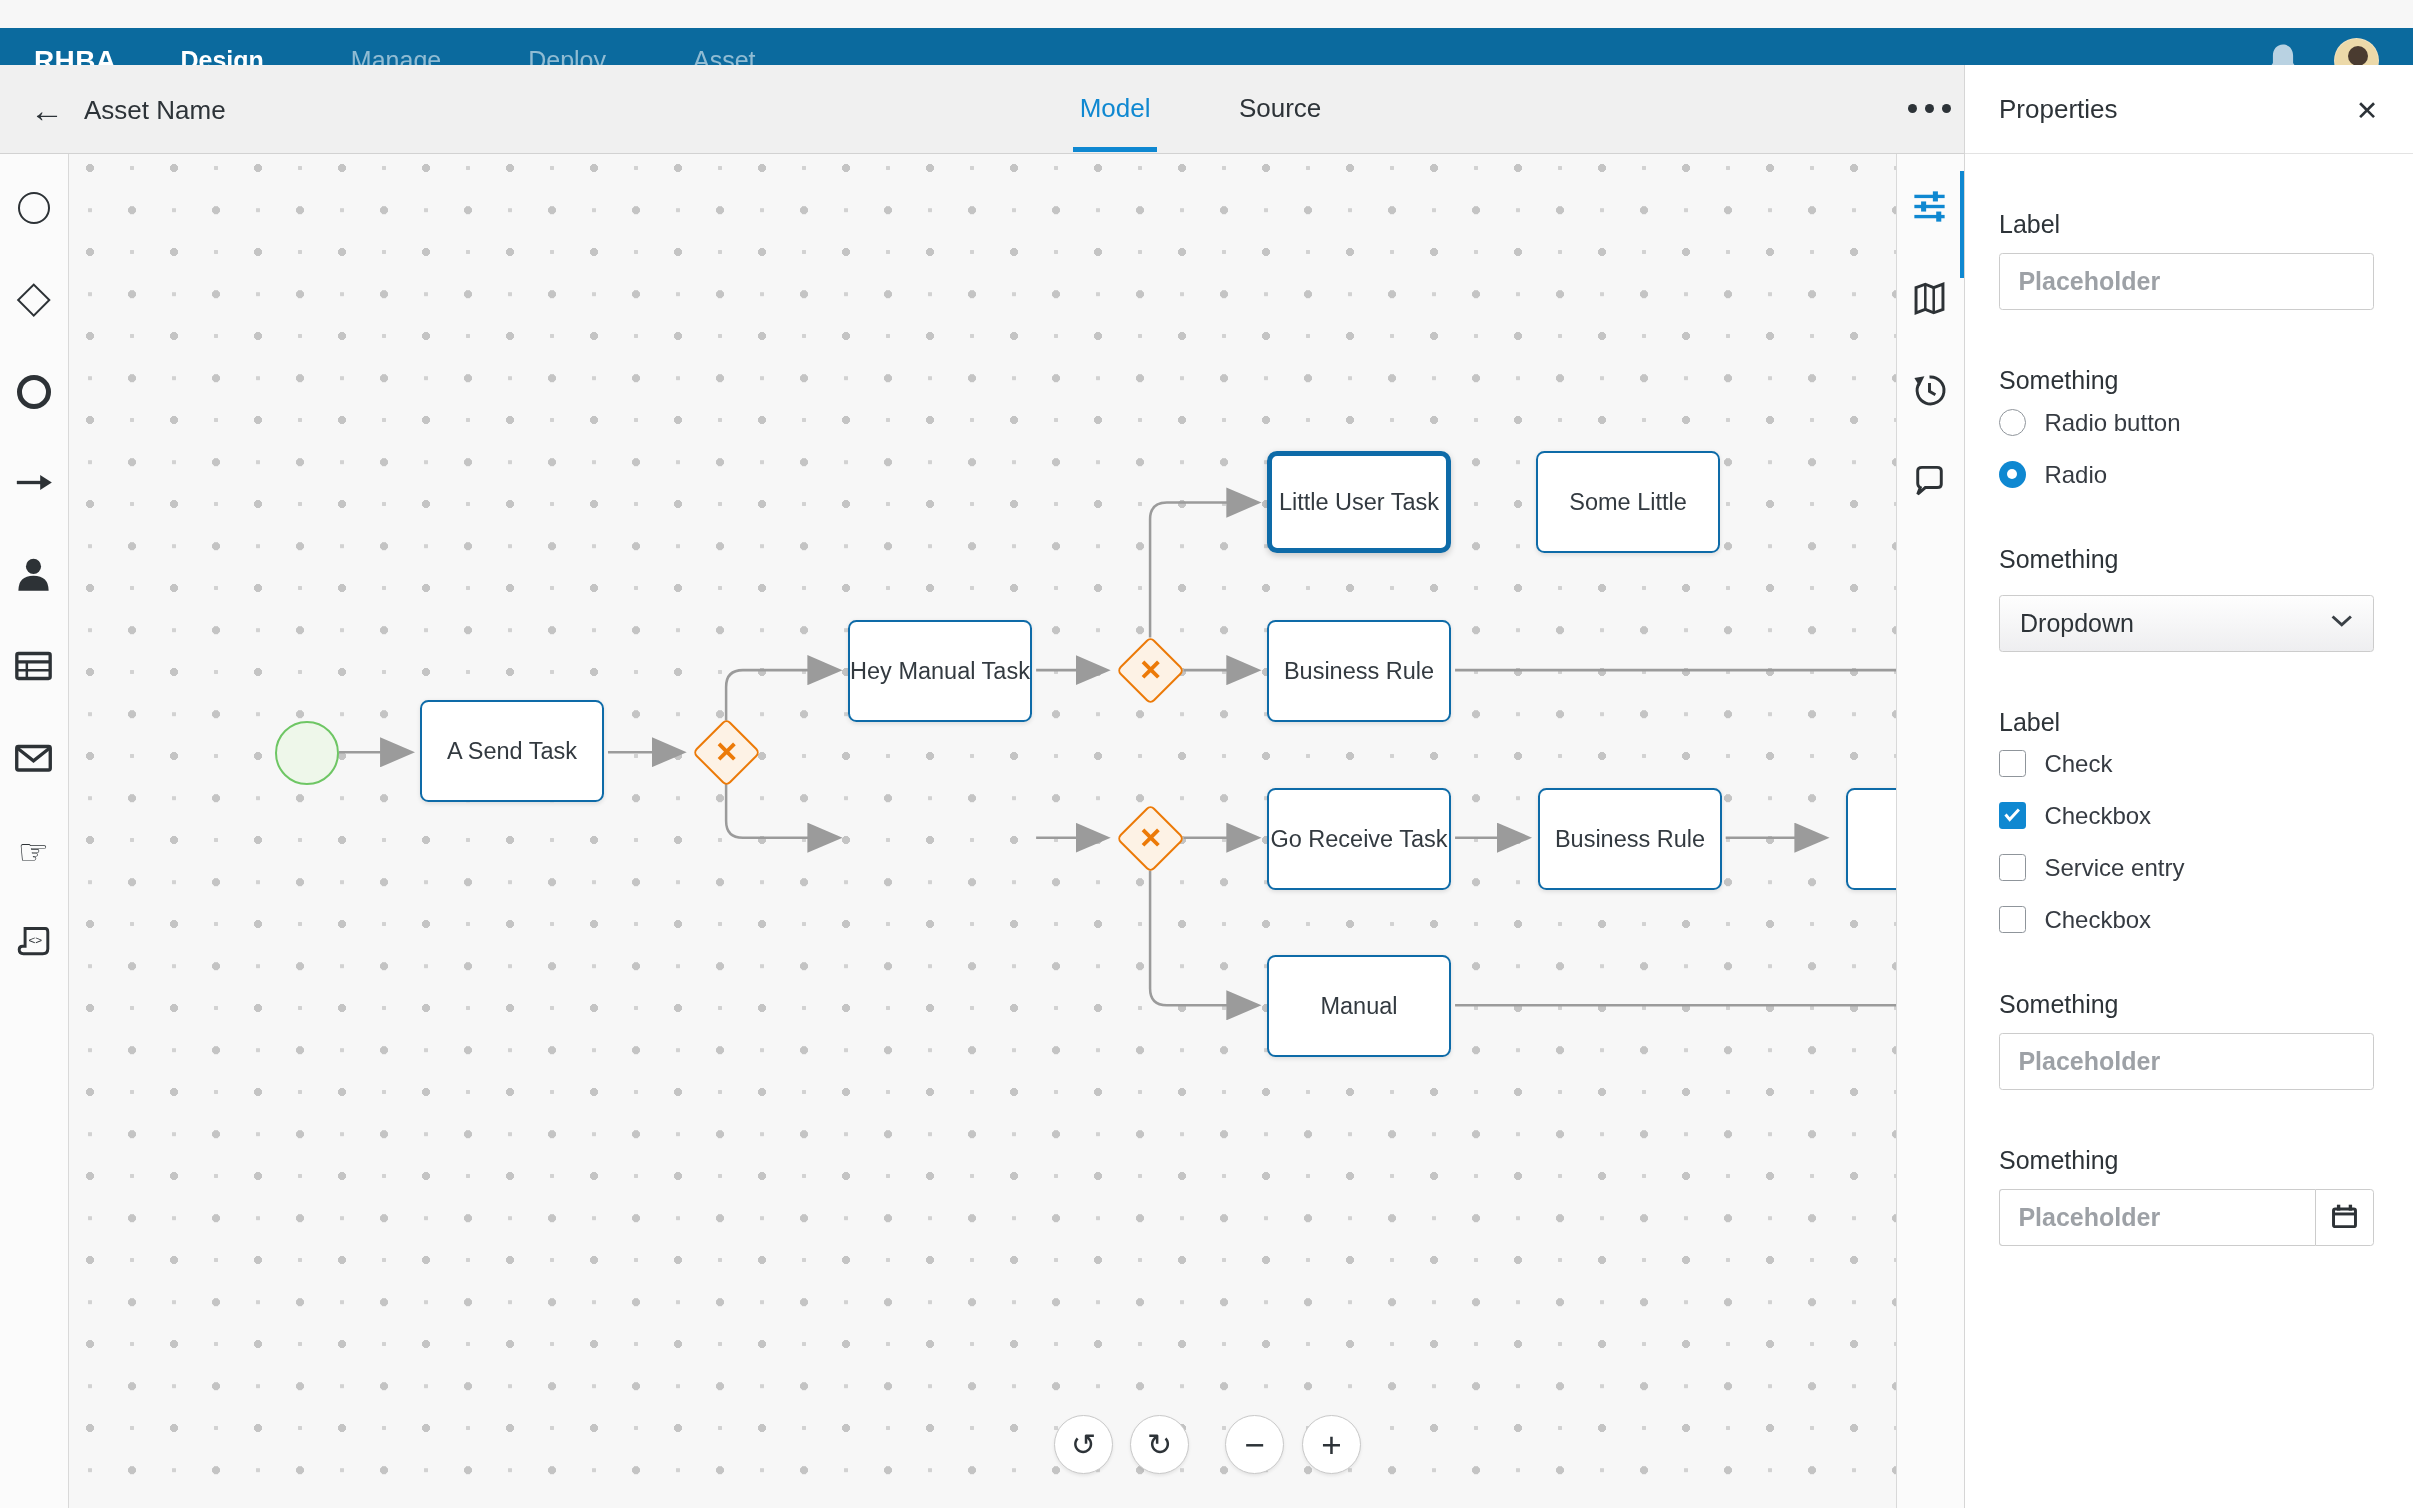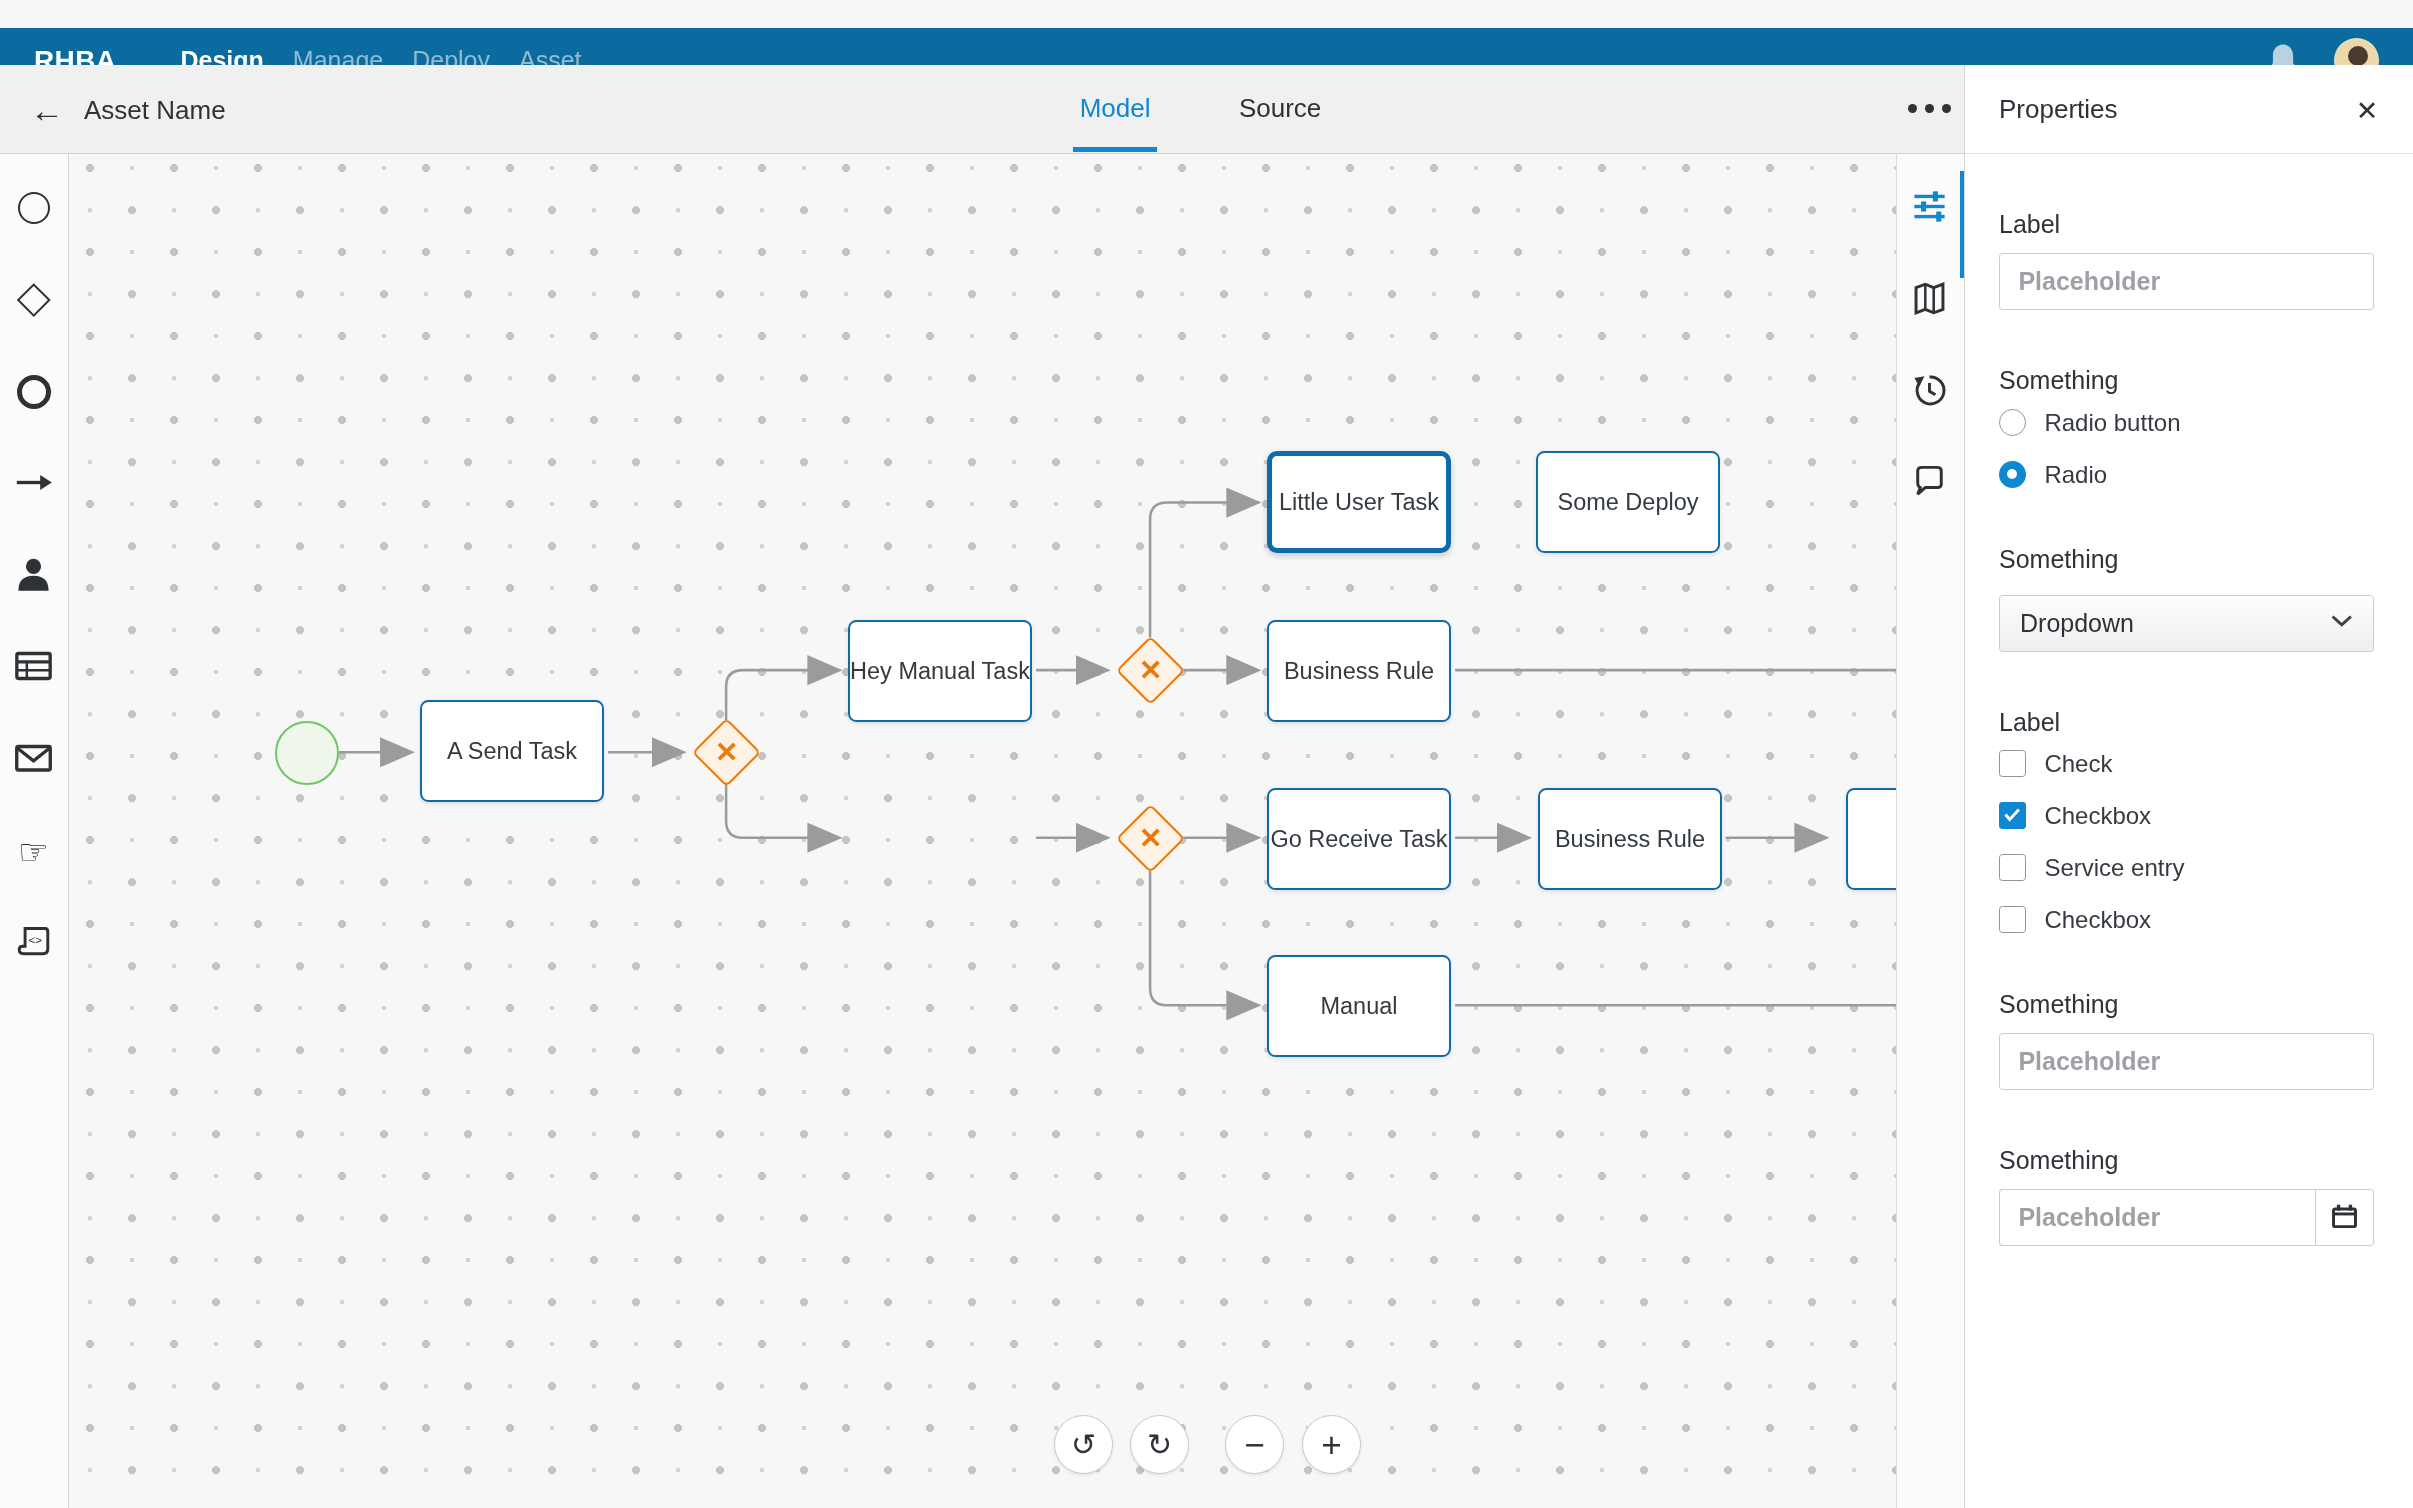--- a/index.html
+++ b/index.html
@@ -3,21 +3,21 @@
 <meta charset="utf-8">
 <style>
   * { margin:0; padding:0; box-sizing:border-box; }
   html,body { width:2413px; height:1508px; overflow:hidden;
     font-family:"Liberation Sans", sans-serif; background:#f7f7f7; }
 
   
   .navbar { position:absolute; left:0; top:0; width:2413px; height:65px;
     background:var(--nav-bg); display:flex; align-items:center; padding:0 34px;margin-top:28px; }
   .brand { color:#fff; font-size:28px; font-weight:bold; letter-spacing:0.4px; margin-right:64px; }
-  .nav-items { display:flex; align-items:center; gap:29px; flex:1; }
+  .nav-items { display:flex; align-items:center; gap:87px; flex:1; }
   .nav-item { font-size:25px; color:rgba(255,255,255,.55); cursor:pointer; }
   .nav-item.active { color:#fff; font-weight:bold; }
   .nav-right { display:flex; align-items:center; gap:34px; }
   .bell { width:34px; height:37px; }
   .avatar { width:45px; height:45px; border-radius:50%; background:#ecd9a9; overflow:hidden; position:relative; border:1.7px solid rgba(255,255,255,.25);}
   .avatar .head { position:absolute; left:12.6px; top:6.7px; width:20px; height:20px; border-radius:50%; background:#4a3b30; }
   .avatar .body { position:absolute; left:5.9px; top:27px; width:34px; height:22px; border-radius:17px 17px 0 0; background:#7fb2d8; }
 
   
   .toolbar { position:absolute; left:0; top:65px; width:1964px; height:89px;
@@ -234,21 +234,21 @@
     <div class="gateway" style="left: 1057px; top: 492px;">
       <span>✕</span>
     </div>
     <div class="gateway" style="left: 1057px; top: 660px;">
       <span>✕</span>
     </div>
     <div class="node selected" style="left: 1198px; top: 297px;">
       <span>Little User Task</span>
     </div>
     <div class="node" style="left: 1467px; top: 297px;">
-      <span>Some Deploy</span>
+      <span>Some Little</span>
     </div>
     <div class="node" style="left: 1198px; top: 466px;">
       <span>Business Rule</span>
     </div>
     <div class="node" style="left: 1198px; top: 634px;">
       <span>Go Receive Task</span>
     </div>
     <div class="node" style="left: 1469px; top: 634px;">
       <span>Business Rule</span>
     </div>

